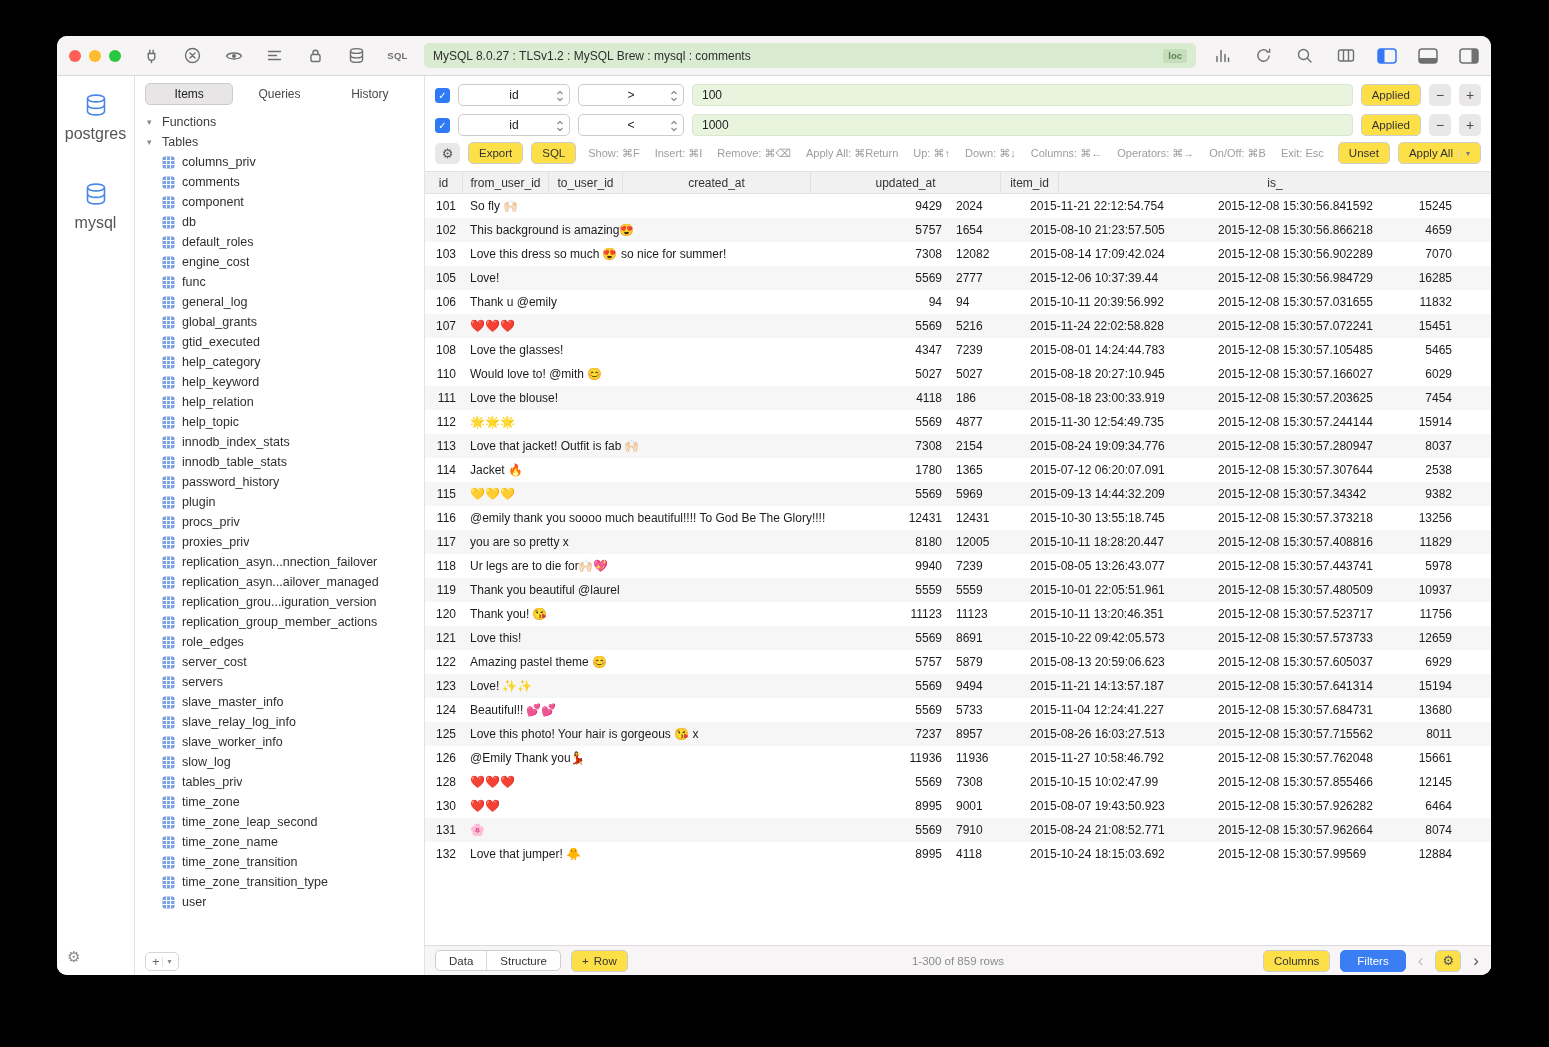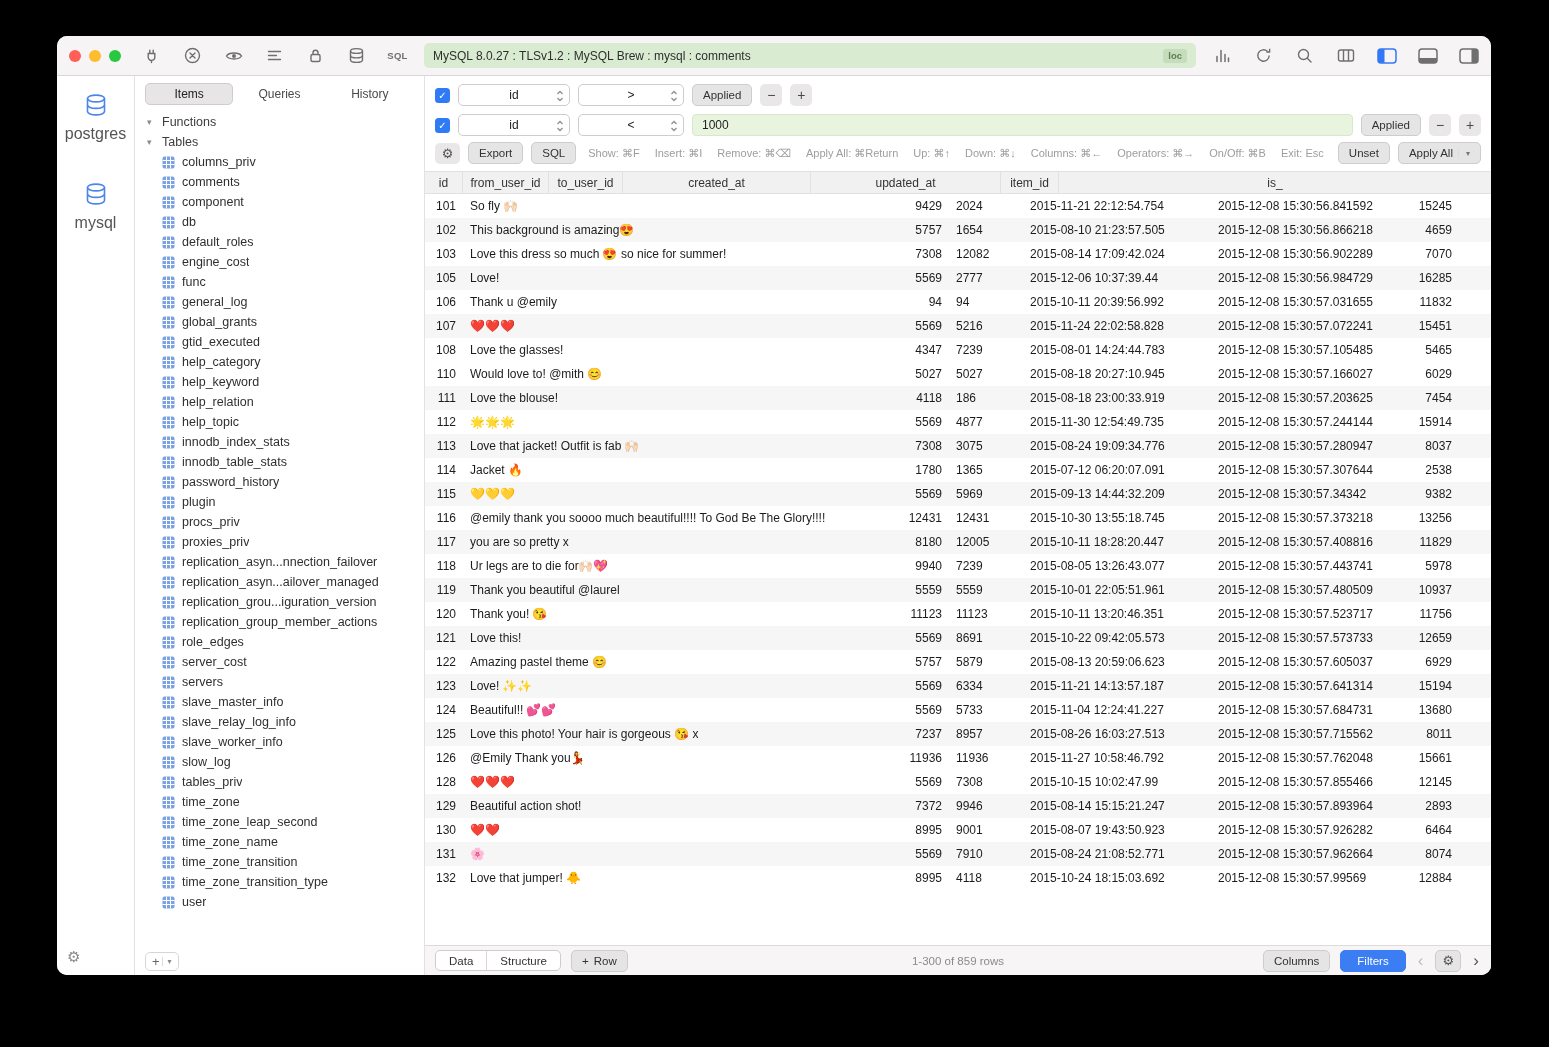--- a/index.html
+++ b/index.html
@@ -68,21 +68,21 @@
   .fcheck{width:15px;height:15px;flex:0 0 15px;background:#2f7bf6;border-radius:3.5px;
     color:#fff;font-size:10px;display:flex;align-items:center;justify-content:center;}
   .fselect{height:22px;border:1px solid #cecccc;border-radius:5px;background:#fff;
     display:flex;align-items:center;justify-content:center;font-size:12px;color:#222;
     position:relative;}
   .fselect.col{width:112px;flex:0 0 112px;}
   .fselect.op{width:106px;flex:0 0 106px;}
   .fselect svg{position:absolute;right:5px;top:4px;}
   .fvalue{flex:1;height:22px;background:#e9f4df;border:1px solid #d9e8cd;border-radius:4px;
     padding:0 9px;font-size:12px;color:#222;outline:none;min-width:0;}
-  .btn{height:22px;border:1px solid #cecccc;border-radius:5px;background:#e5e5e5;font-size:11.5px;
+  .btn{height:22px;border:1px solid #cecccc;border-radius:5px;background:#fde047;font-size:11.5px;
     color:#333;padding:0 10px;display:inline-flex;align-items:center;justify-content:center;gap:5px;}
   .sq{width:22px;height:22px;flex:0 0 22px;border:none;border-radius:5px;background:#e9e7e7;
     color:#4a4a4a;font-size:14px;display:flex;align-items:center;justify-content:center;}
 
   .ftoolbar{display:flex;align-items:center;gap:8px;padding:4px 10px 7px;}
   .gearbox{width:25px;height:21px;flex:0 0 25px;border-radius:5px;background:#e9e7e7;
     display:flex;align-items:center;justify-content:center;color:#555;font-size:13px;}
   .shortcuts{flex:1;display:flex;gap:15px;font-size:11px;color:#9d9d9d;white-space:nowrap;
     overflow:hidden;margin-left:4px;}
   .applyall .dd{font-size:8px;color:#777;padding-left:7px;border-left:1px solid #ddd;}
@@ -619,20 +619,21 @@
                 <polyline points="1.5,9 4,11.5 6.5,9" fill="none" stroke="#8e8e8e" stroke-width="1.3"></polyline>
               </svg>
             </span>
             <span class="fselect op">
               <span class="fsel-label">&gt;</span>
               <svg width="8" height="14" viewBox="0 0 8 14">
                 <polyline points="1.5,5 4,2.5 6.5,5" fill="none" stroke="#8e8e8e" stroke-width="1.3"></polyline>
                 <polyline points="1.5,9 4,11.5 6.5,9" fill="none" stroke="#8e8e8e" stroke-width="1.3"></polyline>
               </svg>
             </span>
+            <input class="fvalue" value="100" style="">
             <button class="btn">Applied</button>
             <button class="sq">−</button>
             <button class="sq">+</button>
           </div>
           <div class="filter-row">
             <span class="fcheck">✓</span>
             <span class="fselect col">
               <span class="fsel-label">id</span>
               <svg width="8" height="14" viewBox="0 0 8 14">
                 <polyline points="1.5,5 4,2.5 6.5,5" fill="none" stroke="#8e8e8e" stroke-width="1.3"></polyline>
@@ -783,21 +784,21 @@
             <div class="gcell left" style="width: 74px;">4877</div>
             <div class="gcell left" style="width: 188px;">2015-11-30 12:54:49.735</div>
             <div class="gcell left" style="width: 190px;">2015-12-08 15:30:57.244144</div>
             <div class="gcell right" style="width: 58px;">15914</div>
             <div class="gcell left" style="flex: 1 1 auto;"></div>
           </div>
           <div class="grow odd">
             <div class="gcell right" style="width: 38px;">113</div>
             <div class="gcell left" style="width: 400px;">Love that jacket! Outfit is fab 🙌🏻</div>
             <div class="gcell right" style="width: 86px;">7308</div>
-            <div class="gcell left" style="width: 74px;">3075</div>
+            <div class="gcell left" style="width: 74px;">2154</div>
             <div class="gcell left" style="width: 188px;">2015-08-24 19:09:34.776</div>
             <div class="gcell left" style="width: 190px;">2015-12-08 15:30:57.280947</div>
             <div class="gcell right" style="width: 58px;">8037</div>
             <div class="gcell left" style="flex: 1 1 auto;"></div>
           </div>
           <div class="grow">
             <div class="gcell right" style="width: 38px;">114</div>
             <div class="gcell left" style="width: 400px;">Jacket 🔥</div>
             <div class="gcell right" style="width: 86px;">1780</div>
             <div class="gcell left" style="width: 74px;">1365</div>
@@ -883,21 +884,21 @@
             <div class="gcell left" style="width: 74px;">5879</div>
             <div class="gcell left" style="width: 188px;">2015-08-13 20:59:06.623</div>
             <div class="gcell left" style="width: 190px;">2015-12-08 15:30:57.605037</div>
             <div class="gcell right" style="width: 58px;">6929</div>
             <div class="gcell left" style="flex: 1 1 auto;"></div>
           </div>
           <div class="grow odd">
             <div class="gcell right" style="width: 38px;">123</div>
             <div class="gcell left" style="width: 400px;">Love! ✨✨</div>
             <div class="gcell right" style="width: 86px;">5569</div>
-            <div class="gcell left" style="width: 74px;">6334</div>
+            <div class="gcell left" style="width: 74px;">9494</div>
             <div class="gcell left" style="width: 188px;">2015-11-21 14:13:57.187</div>
             <div class="gcell left" style="width: 190px;">2015-12-08 15:30:57.641314</div>
             <div class="gcell right" style="width: 58px;">15194</div>
             <div class="gcell left" style="flex: 1 1 auto;"></div>
           </div>
           <div class="grow">
             <div class="gcell right" style="width: 38px;">124</div>
             <div class="gcell left" style="width: 400px;">Beautiful!! 💕💕</div>
             <div class="gcell right" style="width: 86px;">5569</div>
             <div class="gcell left" style="width: 74px;">5733</div>
@@ -927,30 +928,20 @@
             <div class="gcell left" style="flex: 1 1 auto;"></div>
           </div>
           <div class="grow">
             <div class="gcell right" style="width: 38px;">128</div>
             <div class="gcell left" style="width: 400px;">❤️❤️❤️</div>
             <div class="gcell right" style="width: 86px;">5569</div>
             <div class="gcell left" style="width: 74px;">7308</div>
             <div class="gcell left" style="width: 188px;">2015-10-15 10:02:47.99</div>
             <div class="gcell left" style="width: 190px;">2015-12-08 15:30:57.855466</div>
             <div class="gcell right" style="width: 58px;">12145</div>
-            <div class="gcell left" style="flex: 1 1 auto;"></div>
-          </div>
-          <div class="grow odd">
-            <div class="gcell right" style="width: 38px;">129</div>
-            <div class="gcell left" style="width: 400px;">Beautiful action shot!</div>
-            <div class="gcell right" style="width: 86px;">7372</div>
-            <div class="gcell left" style="width: 74px;">9946</div>
-            <div class="gcell left" style="width: 188px;">2015-08-14 15:15:21.247</div>
-            <div class="gcell left" style="width: 190px;">2015-12-08 15:30:57.893964</div>
-            <div class="gcell right" style="width: 58px;">2893</div>
             <div class="gcell left" style="flex: 1 1 auto;"></div>
           </div>
           <div class="grow">
             <div class="gcell right" style="width: 38px;">130</div>
             <div class="gcell left" style="width: 400px;">❤️❤️</div>
             <div class="gcell right" style="width: 86px;">8995</div>
             <div class="gcell left" style="width: 74px;">9001</div>
             <div class="gcell left" style="width: 188px;">2015-08-07 19:43:50.923</div>
             <div class="gcell left" style="width: 190px;">2015-12-08 15:30:57.926282</div>
             <div class="gcell right" style="width: 58px;">6464</div>

